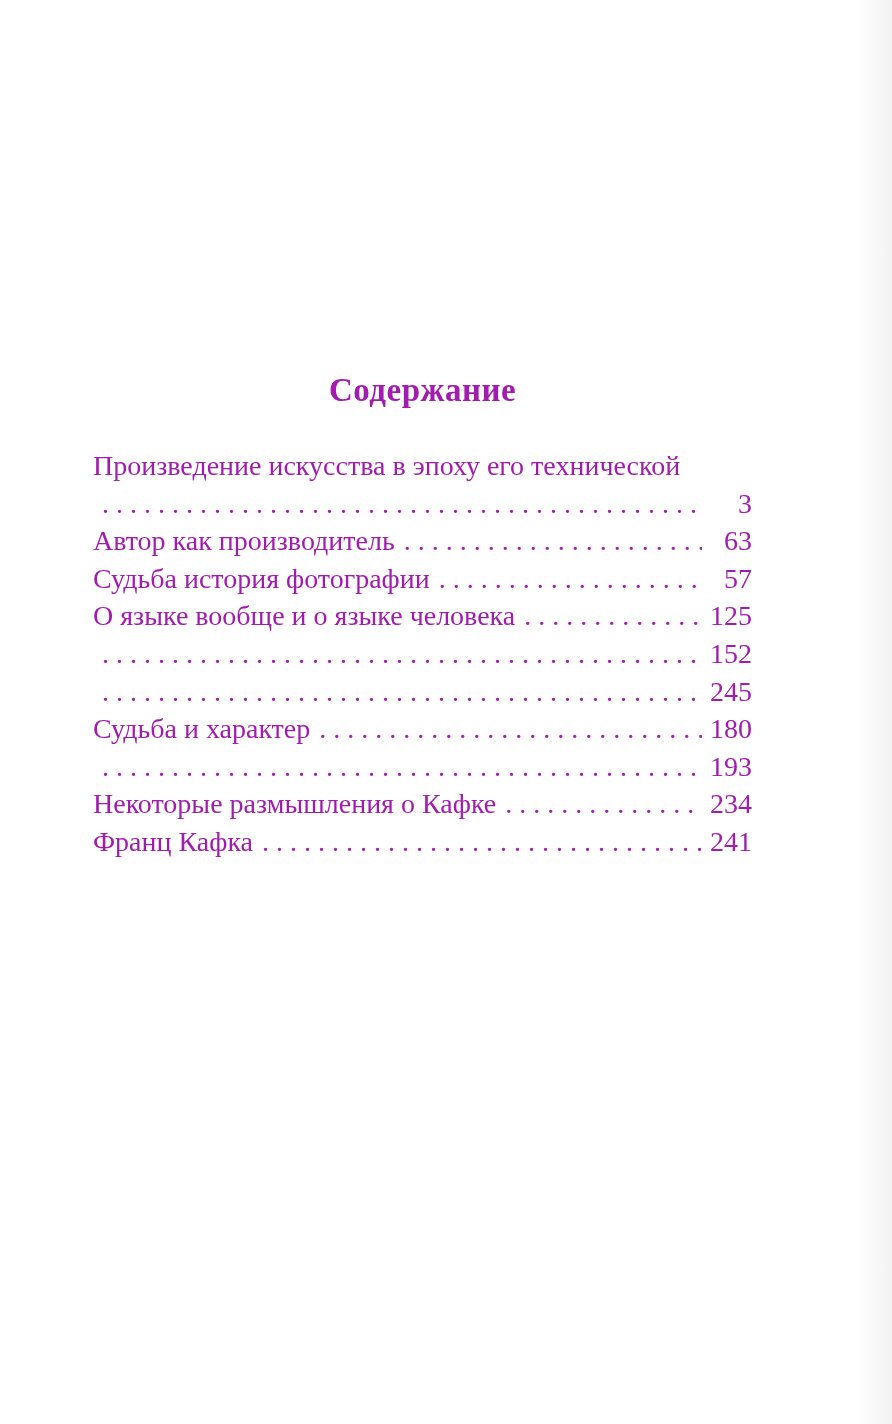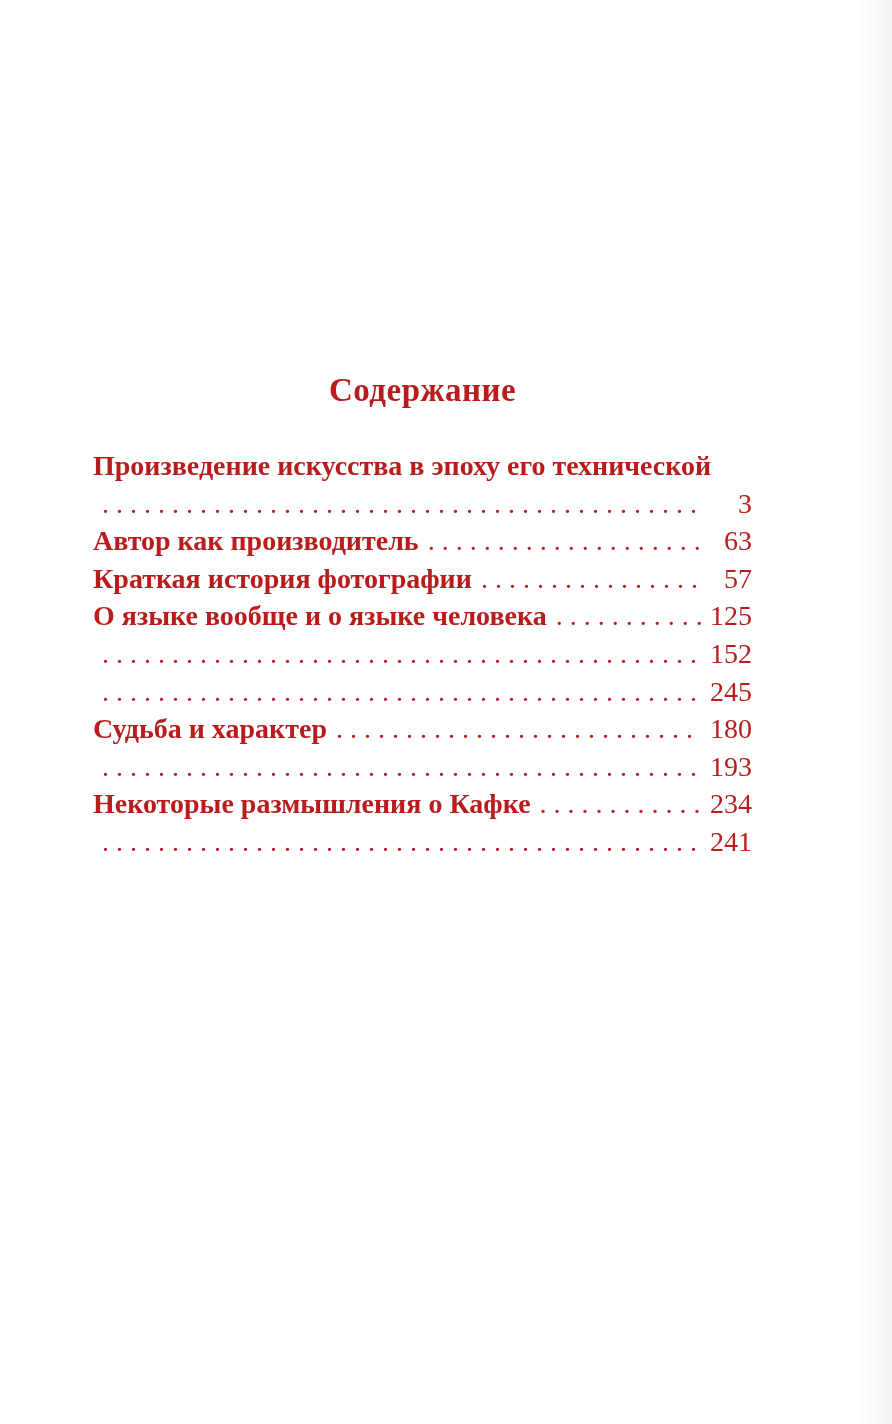--- a/index.html
+++ b/index.html
@@ -3,21 +3,21 @@
 <meta charset="utf-8">
 <style>
   html, body { margin: 0; padding: 0; background: #ffffff; }
   .page {
     position: relative;
     width: 892px;
     height: 1424px;
     background: #ffffff;
     overflow: hidden;
     font-family: "Liberation Serif", "DejaVu Serif", serif;
-    color: #b91c1c;
+    color: #a21caf;
   }
   
   .edge-shade-right {
     position: absolute;
     top: 0; right: 0;
     width: 34px; height: 100%;
     background: linear-gradient(to right, rgba(0,0,0,0), rgba(0,0,0,0.05));
     pointer-events: none;
   }
   .content {
@@ -36,21 +36,21 @@
     letter-spacing: 0.5px;
   }
   .toc-list { margin: 0; padding: 0; }
   .toc-row {
     display: flex;
     align-items: baseline;
     font-size: 28px;
     line-height: 37.6px;
     white-space: nowrap;
   }
-  .row-title { flex: 0 0 auto; font-weight: bold; }
+  .row-title { flex: 0 0 auto; }
   .leader {
     flex: 1 1 auto;
     overflow: hidden;
     white-space: pre;
     margin: 0 4px 0 9px;
   }
   .pagenum {
     flex: 0 0 auto;
     min-width: 46px;
     text-align: right;
@@ -69,21 +69,21 @@
         <div class="toc-row">
           <span class="leader">. . . . . . . . . . . . . . . . . . . . . . . . . . . . . . . . . . . . . . . . . . . . . . . . . . . . . . . . . . . . . . . . . . . . . . . . . . . . . . . . . . . . . . . . . . . . . . . . . . . . . . . . . . . . . . . . . . . . . . . . . . . . . . . . . . . . . . . . . . . . . . . . . . . . . . </span>
           <span class="pagenum">3</span>
         </div>
         <div class="toc-row">
           <span class="row-title">Автор как производитель</span>
           <span class="leader">. . . . . . . . . . . . . . . . . . . . . . . . . . . . . . . . . . . . . . . . . . . . . . . . . . . . . . . . . . . . . . . . . . . . . . . . . . . . . . . . . . . . . . . . . . . . . . . . . . . . . . . . . . . . . . . . . . . . . . . . . . . . . . . . . . . . . . . . . . . . . . . . . . . . . . </span>
           <span class="pagenum">63</span>
         </div>
         <div class="toc-row">
-          <span class="row-title">Краткая история фотографии</span>
+          <span class="row-title">Судьба история фотографии</span>
           <span class="leader">. . . . . . . . . . . . . . . . . . . . . . . . . . . . . . . . . . . . . . . . . . . . . . . . . . . . . . . . . . . . . . . . . . . . . . . . . . . . . . . . . . . . . . . . . . . . . . . . . . . . . . . . . . . . . . . . . . . . . . . . . . . . . . . . . . . . . . . . . . . . . . . . . . . . . . </span>
           <span class="pagenum">57</span>
         </div>
         <div class="toc-row">
           <span class="row-title">О языке вообще и о языке человека</span>
           <span class="leader">. . . . . . . . . . . . . . . . . . . . . . . . . . . . . . . . . . . . . . . . . . . . . . . . . . . . . . . . . . . . . . . . . . . . . . . . . . . . . . . . . . . . . . . . . . . . . . . . . . . . . . . . . . . . . . . . . . . . . . . . . . . . . . . . . . . . . . . . . . . . . . . . . . . . . . </span>
           <span class="pagenum">125</span>
         </div>
         <div class="toc-row">
           <span class="leader">. . . . . . . . . . . . . . . . . . . . . . . . . . . . . . . . . . . . . . . . . . . . . . . . . . . . . . . . . . . . . . . . . . . . . . . . . . . . . . . . . . . . . . . . . . . . . . . . . . . . . . . . . . . . . . . . . . . . . . . . . . . . . . . . . . . . . . . . . . . . . . . . . . . . . . </span>
@@ -101,19 +101,20 @@
         <div class="toc-row">
           <span class="leader">. . . . . . . . . . . . . . . . . . . . . . . . . . . . . . . . . . . . . . . . . . . . . . . . . . . . . . . . . . . . . . . . . . . . . . . . . . . . . . . . . . . . . . . . . . . . . . . . . . . . . . . . . . . . . . . . . . . . . . . . . . . . . . . . . . . . . . . . . . . . . . . . . . . . . . </span>
           <span class="pagenum">193</span>
         </div>
         <div class="toc-row">
           <span class="row-title">Некоторые размышления о Кафке</span>
           <span class="leader">. . . . . . . . . . . . . . . . . . . . . . . . . . . . . . . . . . . . . . . . . . . . . . . . . . . . . . . . . . . . . . . . . . . . . . . . . . . . . . . . . . . . . . . . . . . . . . . . . . . . . . . . . . . . . . . . . . . . . . . . . . . . . . . . . . . . . . . . . . . . . . . . . . . . . . </span>
           <span class="pagenum">234</span>
         </div>
         <div class="toc-row">
+          <span class="row-title">Франц Кафка</span>
           <span class="leader">. . . . . . . . . . . . . . . . . . . . . . . . . . . . . . . . . . . . . . . . . . . . . . . . . . . . . . . . . . . . . . . . . . . . . . . . . . . . . . . . . . . . . . . . . . . . . . . . . . . . . . . . . . . . . . . . . . . . . . . . . . . . . . . . . . . . . . . . . . . . . . . . . . . . . . </span>
           <span class="pagenum">241</span>
         </div>
       </div>
   </div>
   <div class="edge-shade-right"></div>
 </div>
 
 </body></html>

